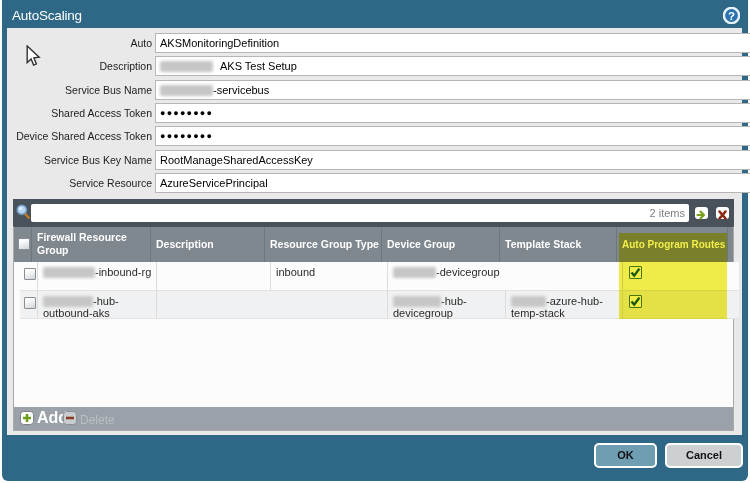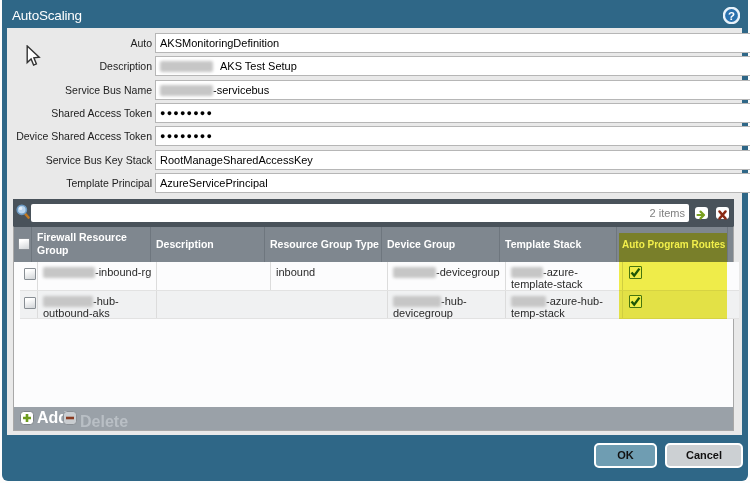--- a/index.html
+++ b/index.html
@@ -42,23 +42,23 @@
 <div class="lbl" style="top:33px">Auto</div>
 <div class="inp" style="top:33px">AKSMonitoringDefinition</div>
 <div class="lbl" style="top:56px">Description</div>
 <div class="inp" style="top:56px"><span class="blob" style="width:53px;margin-right:7px"></span>AKS Test Setup</div>
 <div class="lbl" style="top:80px">Service Bus Name</div>
 <div class="inp" style="top:80px"><span class="blob" style="width:53px"></span>-servicebus</div>
 <div class="lbl" style="top:103px">Shared Access Token</div>
 <div class="inp dots" style="top:103px">●●●●●●●●</div>
 <div class="lbl" style="top:126px">Device Shared Access Token</div>
 <div class="inp dots" style="top:126px">●●●●●●●●</div>
-<div class="lbl" style="top:150px">Service Bus Key Stack</div>
+<div class="lbl" style="top:150px">Service Bus Key Name</div>
 <div class="inp" style="top:150px">RootManageSharedAccessKey</div>
-<div class="lbl" style="top:173px">Template Principal</div>
+<div class="lbl" style="top:173px">Service Resource</div>
 <div class="inp" style="top:173px">AzureServicePrincipal
   <span style="position:absolute;right:1px;top:1px;width:17px;height:18px;background:#dcdcdc;"></span>
   <svg style="position:absolute;right:3px;top:7px" width="12" height="7" viewBox="0 0 12 7">
       <path d="M1 1 L11 1 L6 6.5 Z" fill="#51606e"></path>
     </svg>
 </div>
 
 <div id="tbl">
   <div id="sb">
     <svg class="abs" style="left:3px;top:5px" width="14" height="15" viewBox="0 0 14 15">
@@ -88,21 +88,20 @@
       <div class="hc" style="left:713px;width:6px"></div>
     </div>
     <div class="rows" style="top:35px;height:29px;background:#fcfcfd;border-bottom:1px solid #e2e2e2">
       <div class="cell" style="left:0;width:17px;border-left:none">
           <span class="cb" style="left:4px;top:6px"></span>
         </div>
       <div class="cell" style="left:17px;width:119px"><span class="blob" style="width:52px"></span>-inbound-rg</div>
       <div class="cell" style="left:136px;width:114px"></div>
       <div class="cell" style="left:367px;width:118px"><span class="blob" style="width:43px"></span>-devicegroup</div>
       <div class="cell" style="left:250px;width:117px">inbound</div>
-      <div class="cell" style="left:485px;width:117px"><span class="blob" style="width:32px"></span>-azure-<br>template-stack</div>
       <div class="cell" style="left:602px;width:111px">
           <span class="gcb" style="left:6px;top:4px"><svg width="11" height="11" viewBox="0 0 11 11">
               <path d="M1.5 5.5 L4.2 8.6 L9.4 1.6" stroke="#1e5c10" stroke-width="2.4" fill="none"></path>
             </svg></span>
         </div>
       <div class="cell" style="left:713px;width:6px;border-left:none"></div>
     </div>
     <div class="rows" style="top:64px;height:28px;background:#f0f1f2;border-bottom:1px solid #e2e2e2">
       <div class="cell" style="left:0;width:17px;border-left:none">
           <span class="cb" style="left:4px;top:6px"></span>
@@ -122,21 +121,21 @@
     <div id="foot">
       <svg class="abs" style="left:6px;top:4px" width="14" height="14" viewBox="0 0 14 14">
         <rect x="0.5" y="0.5" width="13" height="13" rx="3.2" fill="#fff" stroke="#7c8288"></rect>
         <path d="M7 3 L7 11 M3 7 L11 7" stroke="#6d9c1f" stroke-width="2.6"></path>
       </svg>
       <span class="abs" style="left:23px;top:2px;color:#fff;font-weight:bold;font-size:16px">Add</span>
       <svg class="abs" style="left:49px;top:4px" width="14" height="14" viewBox="0 0 14 14">
         <rect x="0.5" y="0.5" width="13" height="13" rx="3.2" fill="#c9cdd1" stroke="#8b9096"></rect>
         <path d="M3 7 L11 7" stroke="#8a3a20" stroke-width="2.6"></path>
       </svg>
-      <span class="abs" style="left:66px;top:6px;color:#b9bfc5;font-weight:bold;font-size:16px">Delete</span>
+      <span class="abs" style="left:66px;top:6px;color:#b9bfc5;font-weight:normal;font-size:12px">Delete</span>
     </div>
   </div>
 </div>
 
 <div class="btn" style="left:594px;width:63px;background:#6f9db2">OK</div>
 <div class="btn" style="left:665px;width:78px;background:#ccd0d3">Cancel</div>
 
 <svg class="abs" style="left:26px;top:45px" width="15" height="23" viewBox="0 0 15 23">
   <path d="M1.2 1 L1.2 17.6 L5.1 13.9 L7.6 20.1 L10.4 18.9 L7.9 12.8 L13.2 12.3 Z" fill="#fff" stroke="#333" stroke-width="1.4" stroke-linejoin="miter"></path>
 </svg>

